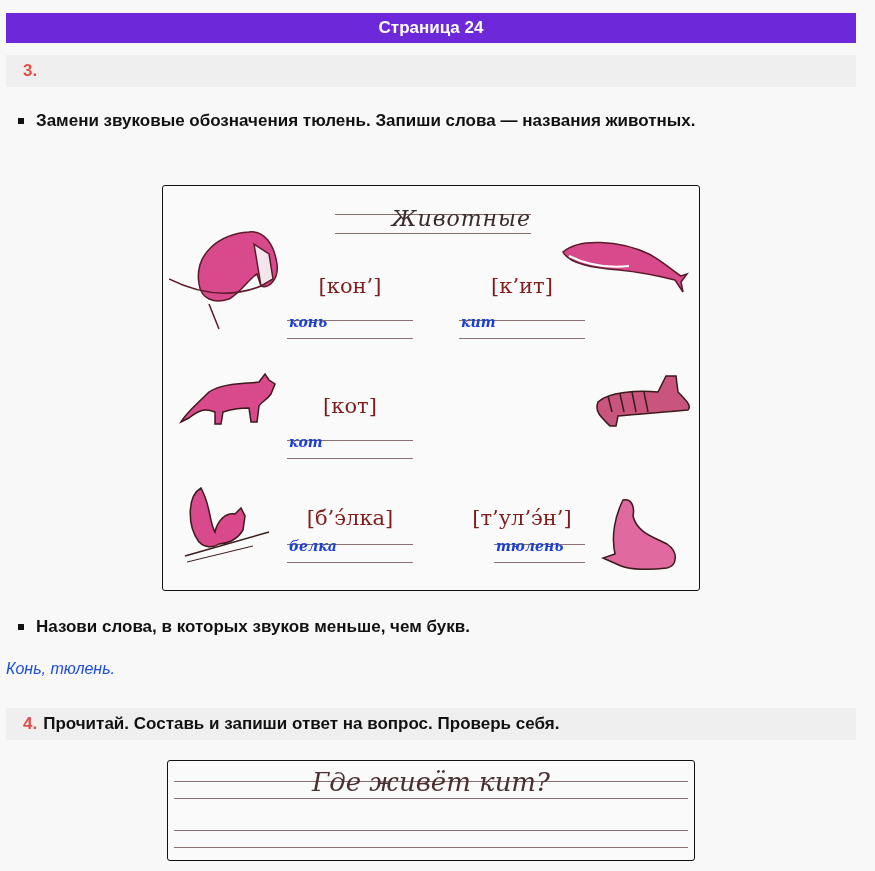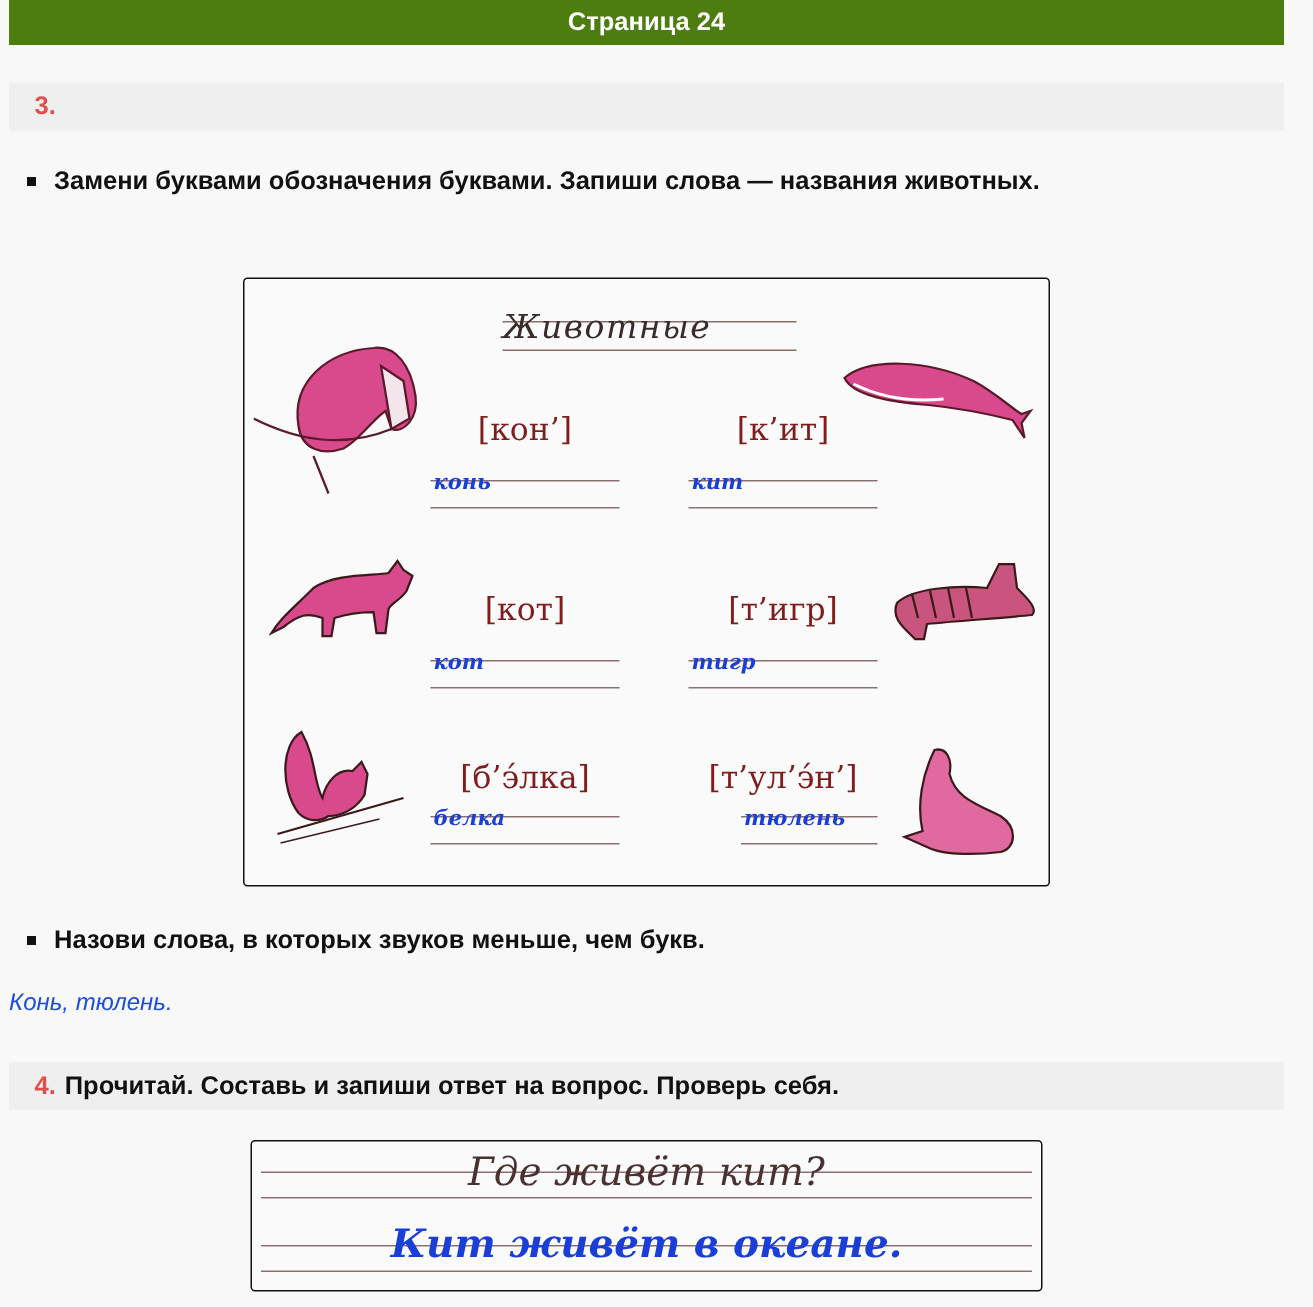--- a/index.html
+++ b/index.html
@@ -4,22 +4,22 @@
 <style>
   html, body { margin: 0; padding: 0; }
   body {
     width: 875px; height: 871px; overflow: hidden;
     background: #f8f8f8;
     font-family: "Liberation Sans", sans-serif;
     color: #111;
     position: relative;
   }
   .page-header {
-    position: absolute; left: 6px; top: 0; width: 850px; height: 30px;
-    background: #4d7c0f; color: #fff;
+    position: absolute; left: 6px; top: 13px; width: 850px; height: 30px;
+    background: #6d28d9; color: #fff;
     font-weight: bold; font-size: 17px;
     display: flex; align-items: center; justify-content: center;
   }
   .task-bar {
     position: absolute; left: 6px; width: 850px; height: 32px;
     background: #efefef;
     display: flex; align-items: center;
     font-weight: bold; font-size: 17px;
   }
   .task-bar .num { color: #e0504a; margin-left: 17px; margin-right: 6px; }
@@ -37,21 +37,21 @@
   }
   .figure-box {
     position: absolute; background: #fafafa;
     border: 1.5px solid #111; border-radius: 3px;
   }
   .fig-title {
     position: absolute; left: 172px; top: 14px; width: 196px; height: 36px;
   }
   .fig-title .line { position: absolute; left: 0; right: 0; height: 1px; background: #8a6c6c; }
   .fig-title .t {
-    position: absolute; left: 0; right: 0; top: 6px; text-align: left;
+    position: absolute; left: 0; right: 0; top: 6px; text-align: right;
     font-family: "DejaVu Serif", serif; font-style: italic; font-size: 22px; color: #3a2a2a;
     letter-spacing: 1px;
   }
   .cell { position: absolute; width: 126px; }
   .cell .sound {
     text-align: center; font-family: "DejaVu Serif", serif; font-size: 21px; color: #7f1d1d;
   }
   .cell .write { position: relative; height: 20px; margin-top: 22px; }
   .cell .write .l1, .cell .write .l2 { position: absolute; left: 0; right: 0; height: 1px; background: #8a7070; }
   .cell .write .l1 { top: 0; }
@@ -72,21 +72,21 @@
 <body>
 
 <div class="page-header">Страница 24</div>
 
 <div class="task-bar" style="top:55px;">
   <span class="num">3.</span>
 </div>
 
 <div class="bullet" style="top:106px;">
   <span class="sq"></span>
-  <span class="txt">Замени буквами обозначения буквами. Запиши слова — названия животных.</span>
+  <span class="txt">Замени звуковые обозначения тюлень. Запиши слова — названия животных.</span>
 </div>
 
 <div class="figure-box" style="left:162px; top:185px; width:536px; height:404px;">
   <div class="fig-title">
     <div class="line" style="top:14px;"></div>
     <div class="line" style="top:33px;"></div>
     <div class="t">Животные</div>
   </div>
 
   <svg class="animal" style="left:6px; top:38px;" width="112" height="110" viewBox="0 0 112 110">
@@ -137,28 +137,20 @@
       </div>
   </div>
   <div class="cell" style="left:124px; top:208px;">
     <div class="sound">[кот]</div>
     <div class="write">
         <div class="l1"></div>
         <div class="l2"></div>
       <div class="w">кот</div>
       </div>
   </div>
-  <div class="cell" style="left:296px; top:208px;">
-    <div class="sound">[т’игр]</div>
-    <div class="write">
-        <div class="l1"></div>
-        <div class="l2"></div>
-      <div class="w">тигр</div>
-      </div>
-  </div>
   <div class="cell" style="left:124px; top:320px;">
     <div class="sound">[б’э́лка]</div>
     <div class="write" style="margin-top:14px;">
         <div class="l1"></div>
         <div class="l2"></div>
       <div class="w">белка</div>
       </div>
   </div>
   <div class="cell" style="left:296px; top:320px;">
     <div class="sound">[т’ул’э́н’]</div>
@@ -181,14 +173,13 @@
   <span class="num">4.</span>
   <span>Прочитай. Составь и запиши ответ на вопрос. Проверь себя.</span>
 </div>
 
 <div class="figure-box q-lines" style="left:167px; top:760px; width:526px; height:99px;">
   <div class="line" style="top:20px;"></div>
   <div class="line" style="top:37px;"></div>
   <div class="line" style="top:69px;"></div>
   <div class="line" style="top:86px;"></div>
   <div class="q-text" style="top:6px; color:#4a3030;">Где живёт кит?</div>
-  <div class="q-text" style="top:54px; color:#1a3fd6; font-weight:bold;">Кит живёт в океане.</div>
 </div>
 
 </body></html>

